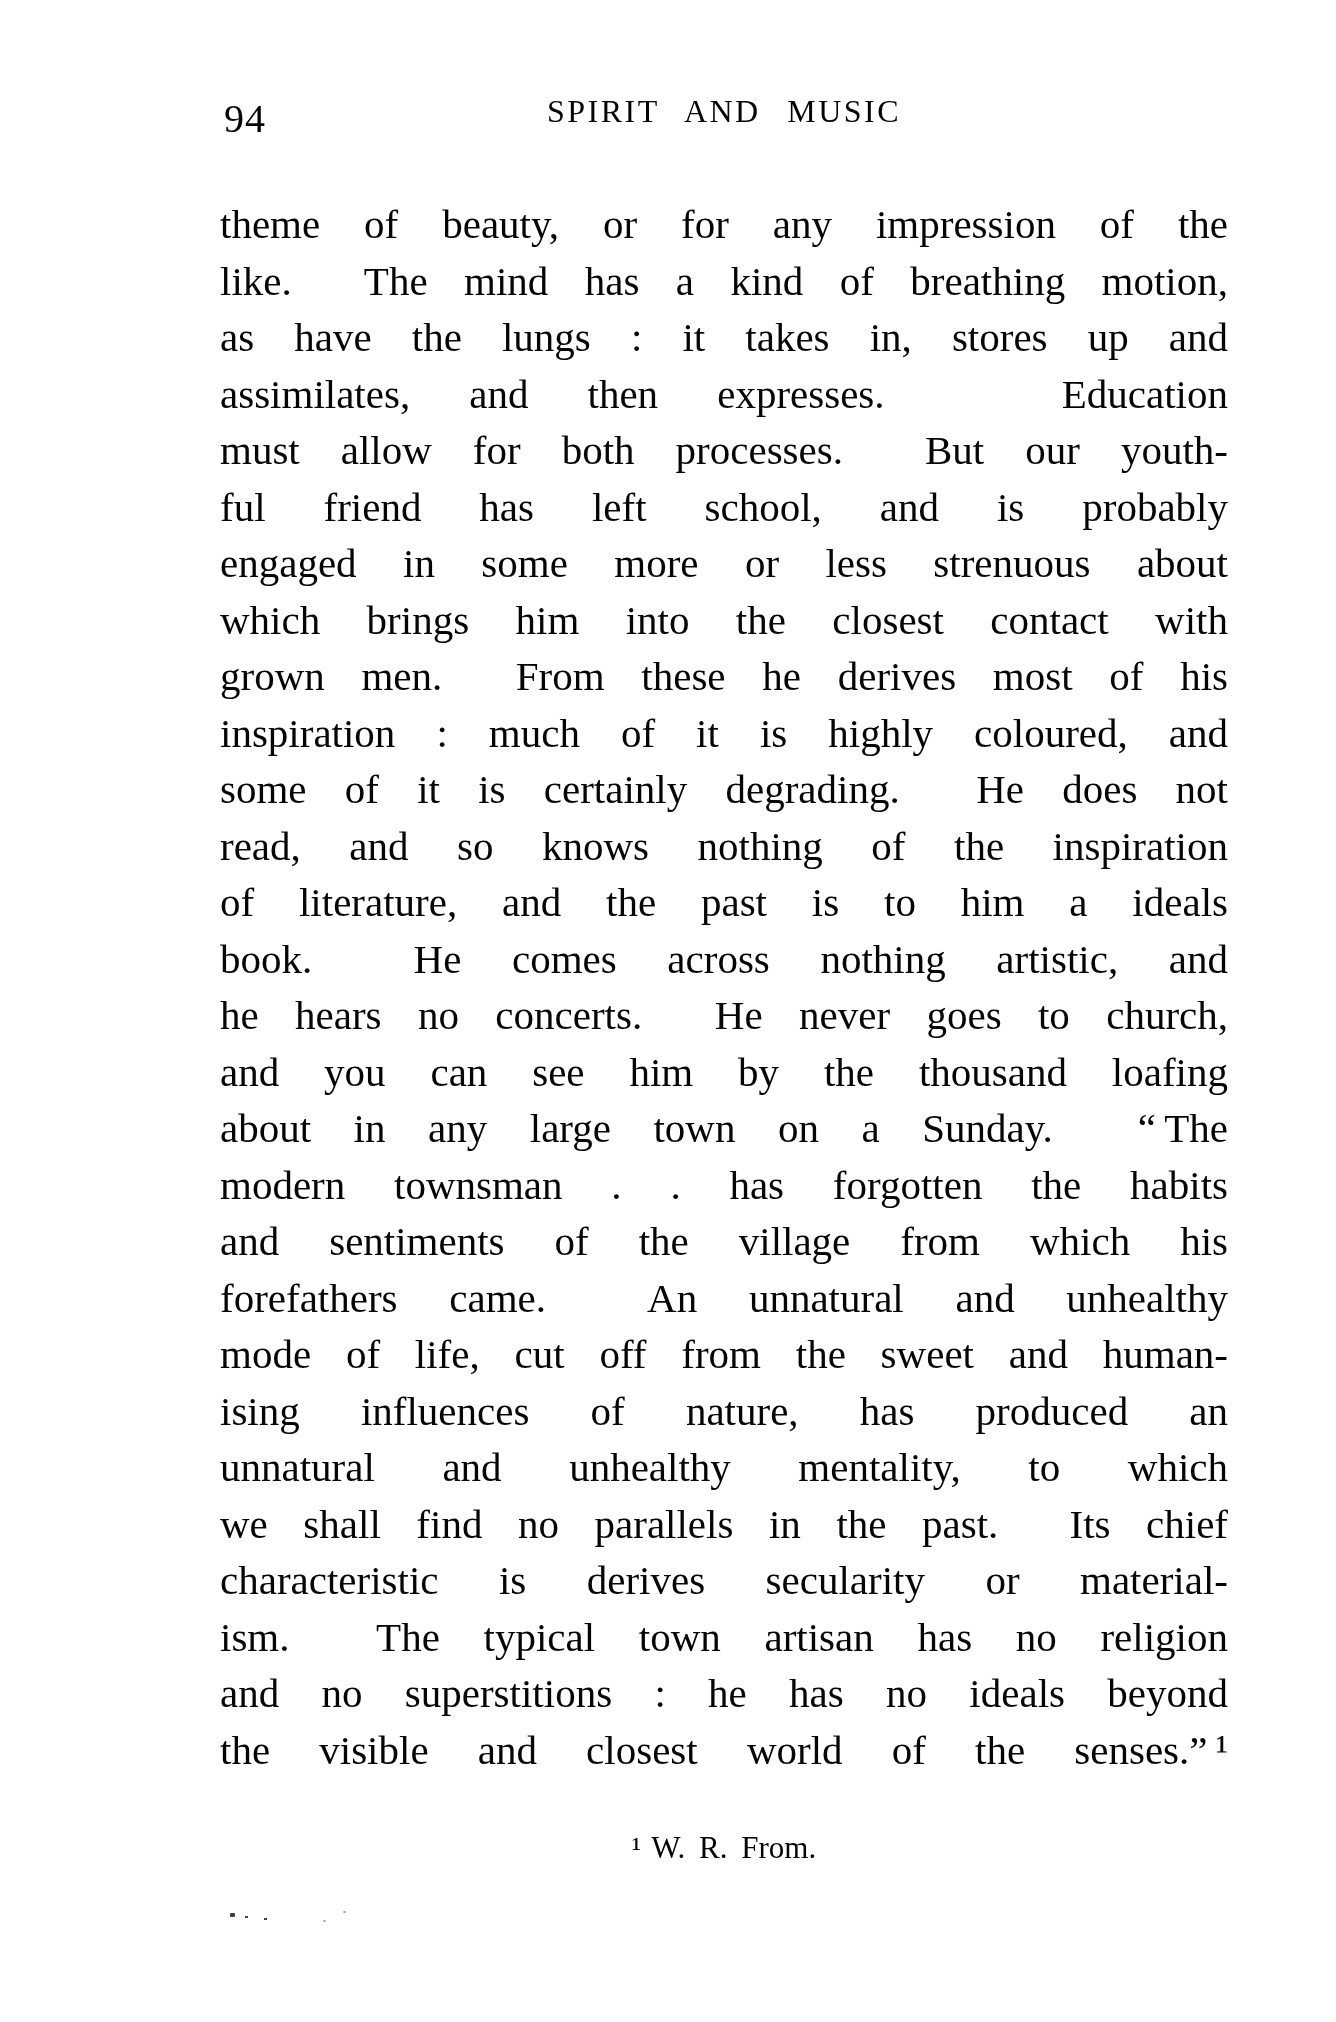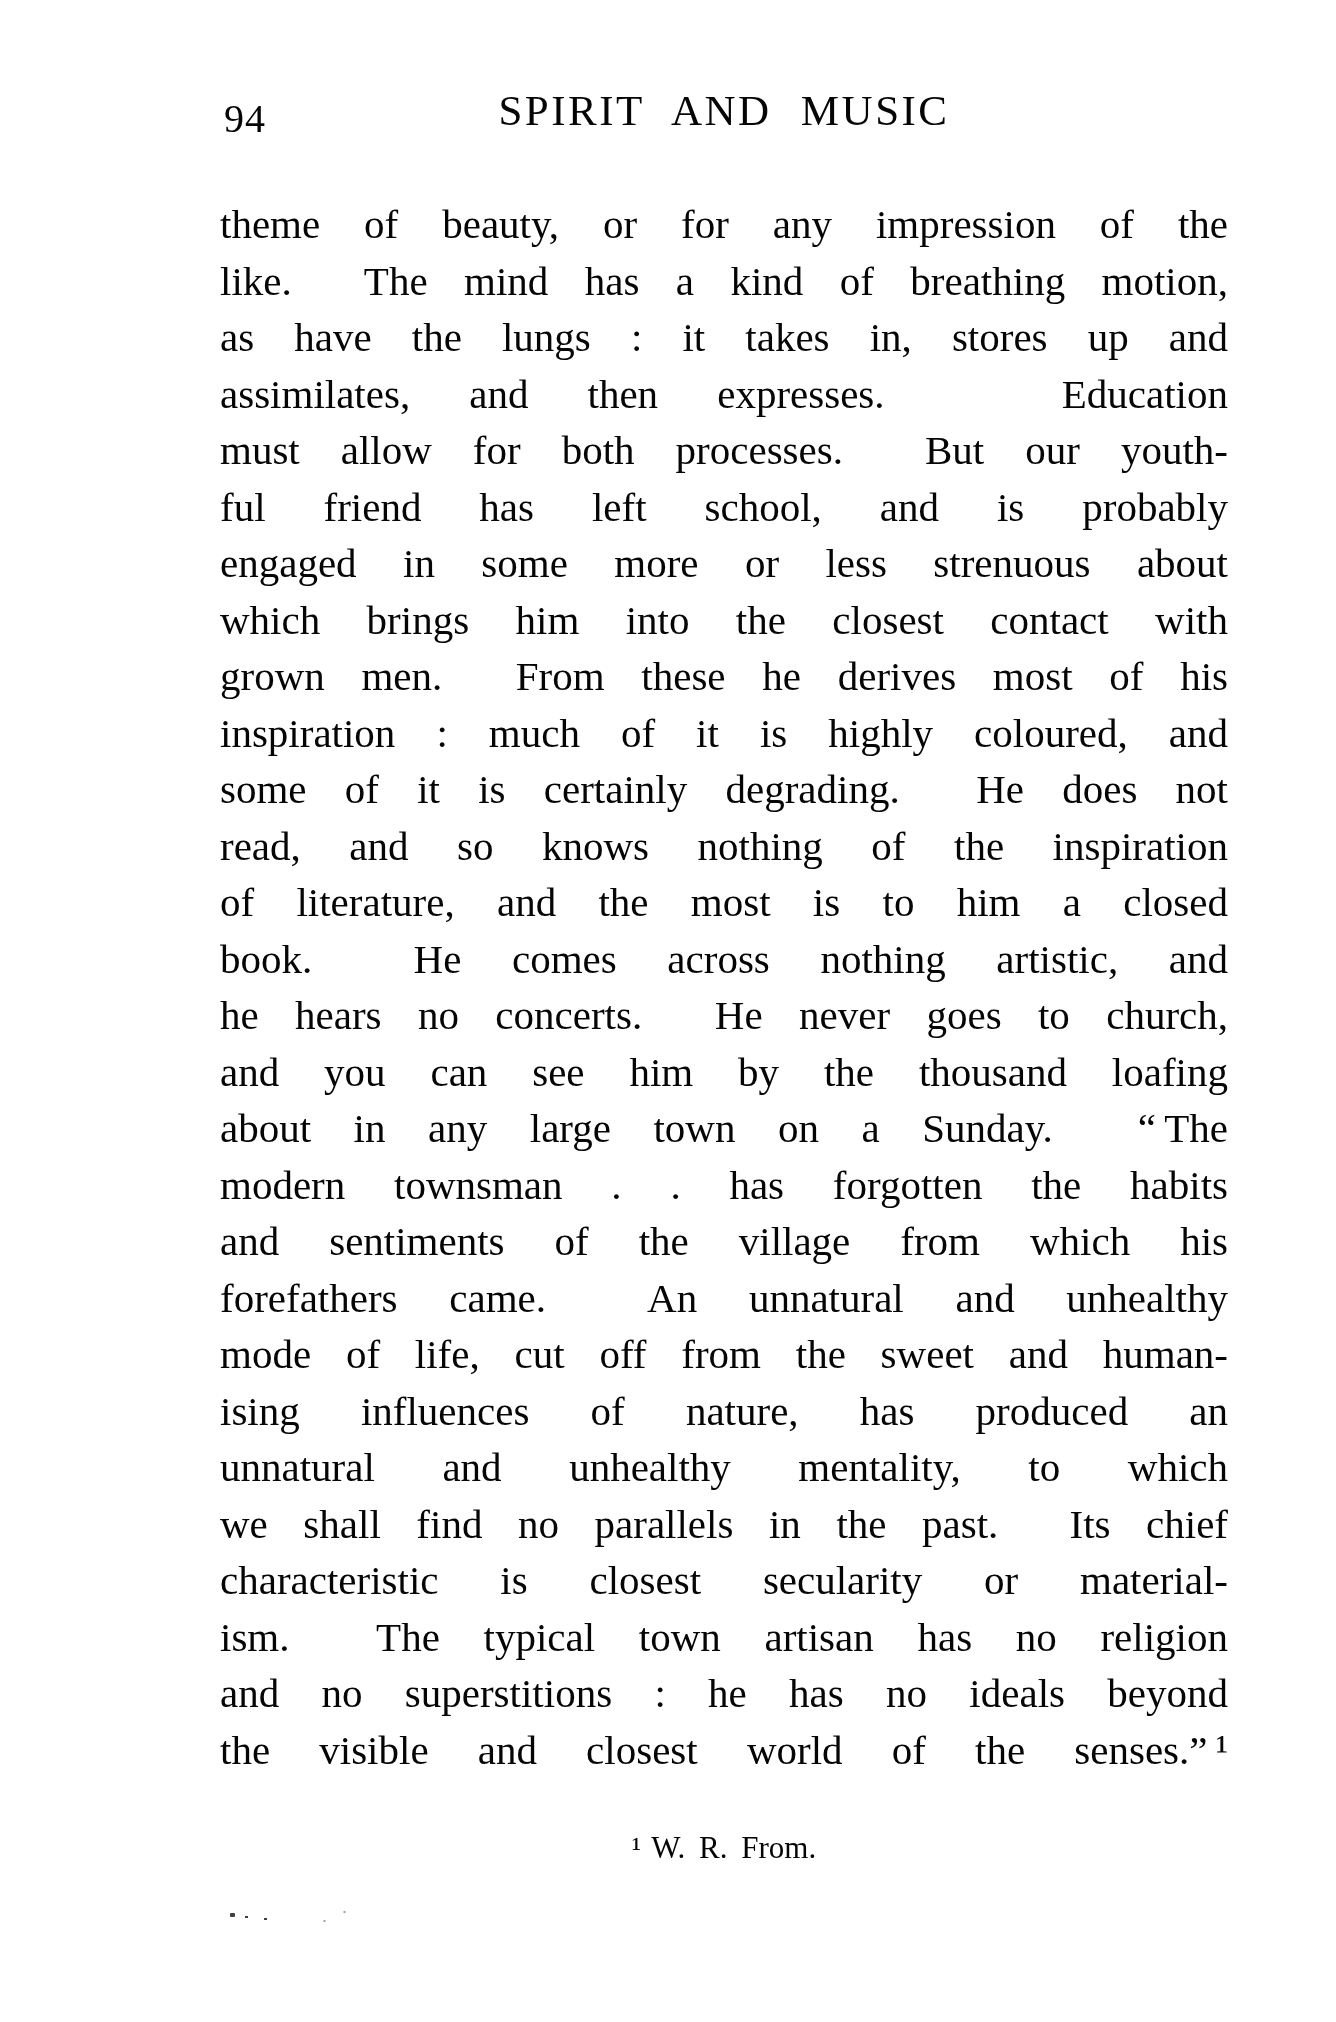--- a/index.html
+++ b/index.html
@@ -33,21 +33,21 @@
     font-size: 40px;
     line-height: 1;
     letter-spacing: 1px;
   }
   .head-title {
     position: absolute;
     left: 0;
     right: 0;
     top: 0;
     text-align: center;
-    font-size: 43px;
+    font-size: 32px;
     line-height: 50px;
     letter-spacing: 2.5px;
     word-spacing: 16px;
     white-space: nowrap;
   }
   
   .body-text {
     position: absolute;
     top: 196px;
     left: 220px;
@@ -109,33 +109,33 @@
     <div class="text-line">as have the lungs&nbsp;: it takes in, stores up and</div>
     <div class="text-line">assimilates, and then expresses.&nbsp;&nbsp; Education</div>
     <div class="text-line">must allow for both processes.&nbsp; But our youth-</div>
     <div class="text-line">ful friend has left school, and is probably</div>
     <div class="text-line">engaged in some more or less strenuous about</div>
     <div class="text-line">which brings him into the closest contact with</div>
     <div class="text-line">grown men.&nbsp; From these he derives most of his</div>
     <div class="text-line">inspiration&nbsp;: much of it is highly coloured, and</div>
     <div class="text-line">some of it is certainly degrading.&nbsp; He does not</div>
     <div class="text-line">read, and so knows nothing of the inspiration</div>
-    <div class="text-line">of literature, and the most is to him a closed</div>
+    <div class="text-line">of literature, and the past is to him a ideals</div>
     <div class="text-line">book.&nbsp; He comes across nothing artistic, and</div>
     <div class="text-line">he hears no concerts.&nbsp; He never goes to church,</div>
     <div class="text-line">and you can see him by the thousand loafing</div>
     <div class="text-line">about in any large town on a Sunday.&nbsp; “ The</div>
     <div class="text-line">modern townsman .&nbsp;. has forgotten the habits</div>
     <div class="text-line">and sentiments of the village from which his</div>
     <div class="text-line">forefathers came.&nbsp; An unnatural and unhealthy</div>
     <div class="text-line">mode of life, cut off from the sweet and human-</div>
     <div class="text-line">ising influences of nature, has produced an</div>
     <div class="text-line">unnatural and unhealthy mentality, to which</div>
     <div class="text-line">we shall find no parallels in the past.&nbsp; Its chief</div>
-    <div class="text-line">characteristic is closest secularity or material-</div>
+    <div class="text-line">characteristic is derives secularity or material-</div>
     <div class="text-line">ism.&nbsp; The typical town artisan has no religion</div>
     <div class="text-line">and no superstitions&nbsp;: he has no ideals beyond</div>
     <div class="text-line">the visible and closest world of the senses.” ¹</div>
   </div>
 
   <div class="footnote">
     <span class="footnote-marker">¹</span><span>W. R. From.</span>
   </div>
 
   <div class="scan-speckles"></div>

